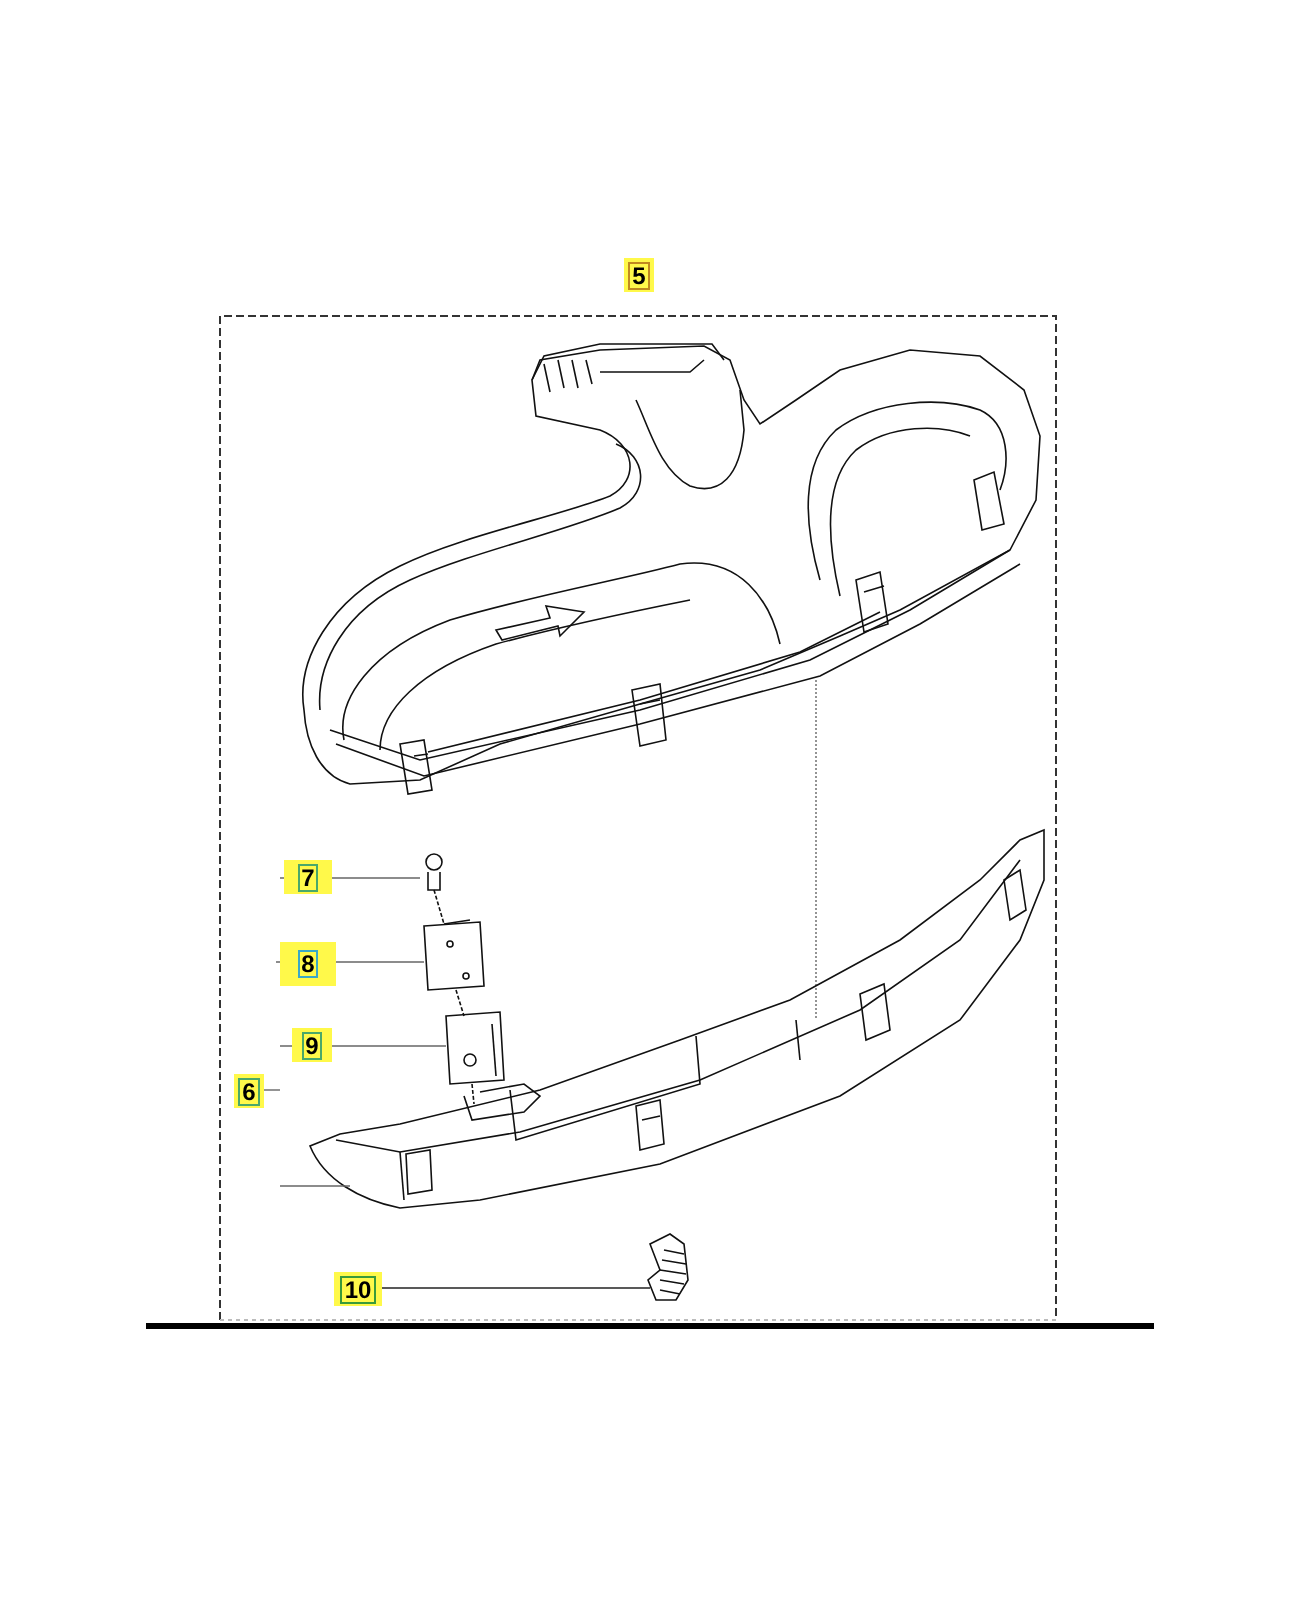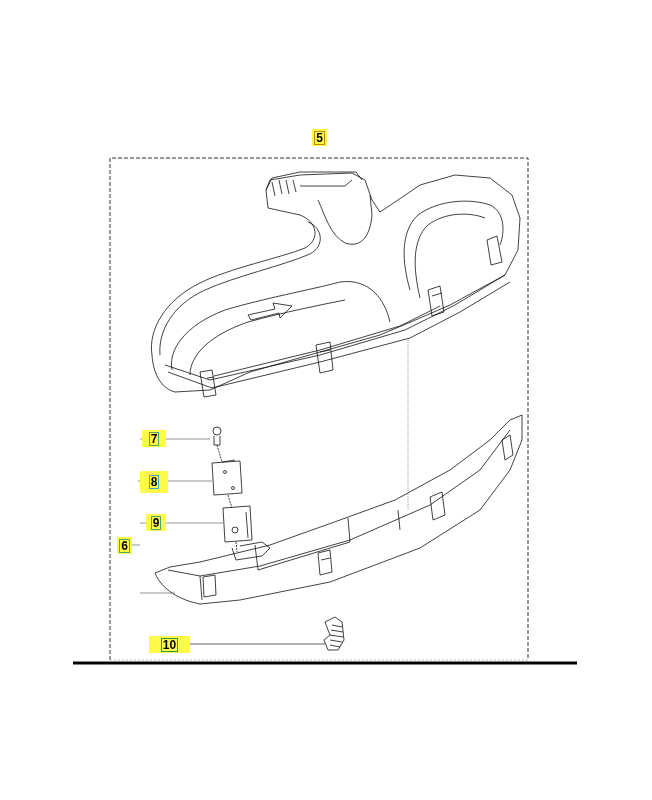--- a/index.html
+++ b/index.html
@@ -124,16 +124,16 @@
   </div>
   <div class="callout" style="left:142px; top:430px; width:24px;">
     <span>7</span>
   </div>
   <div class="callout c8" style="left:140px; top:471px; width:28px; height:22px;">
     <span>8</span>
   </div>
   <div class="callout" style="left:146px; top:514px; width:20px;">
     <span>9</span>
   </div>
-  <div class="callout c10" style="left:149px; top:636px; width:41px;">
+  <div class="callout c10" style="left:167px; top:636px; width:24px;">
     <span>10</span>
   </div>
 </div>
 
 </body></html>

